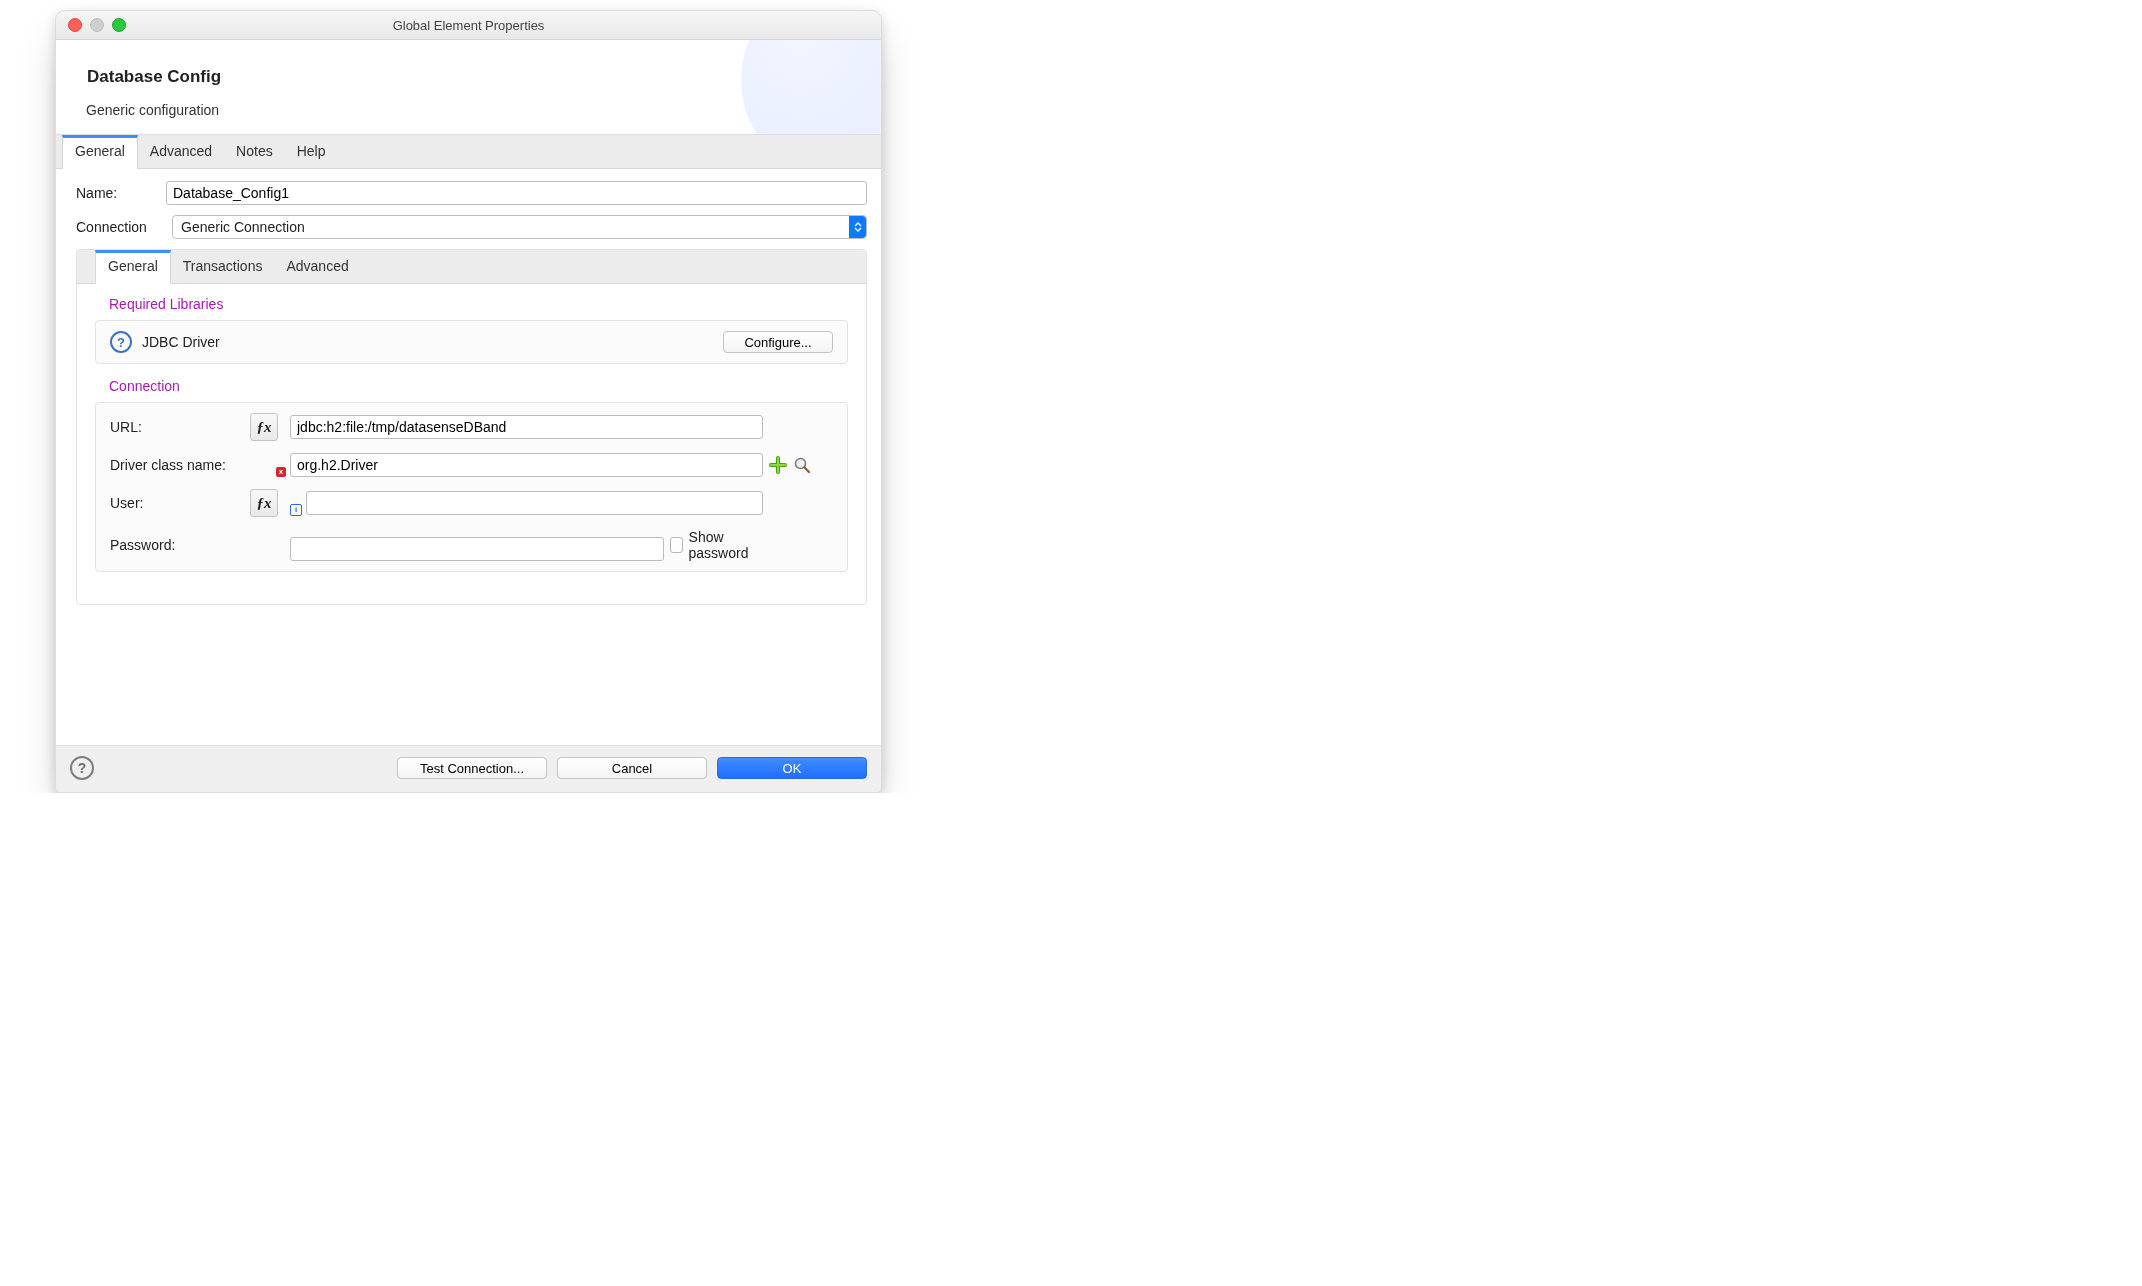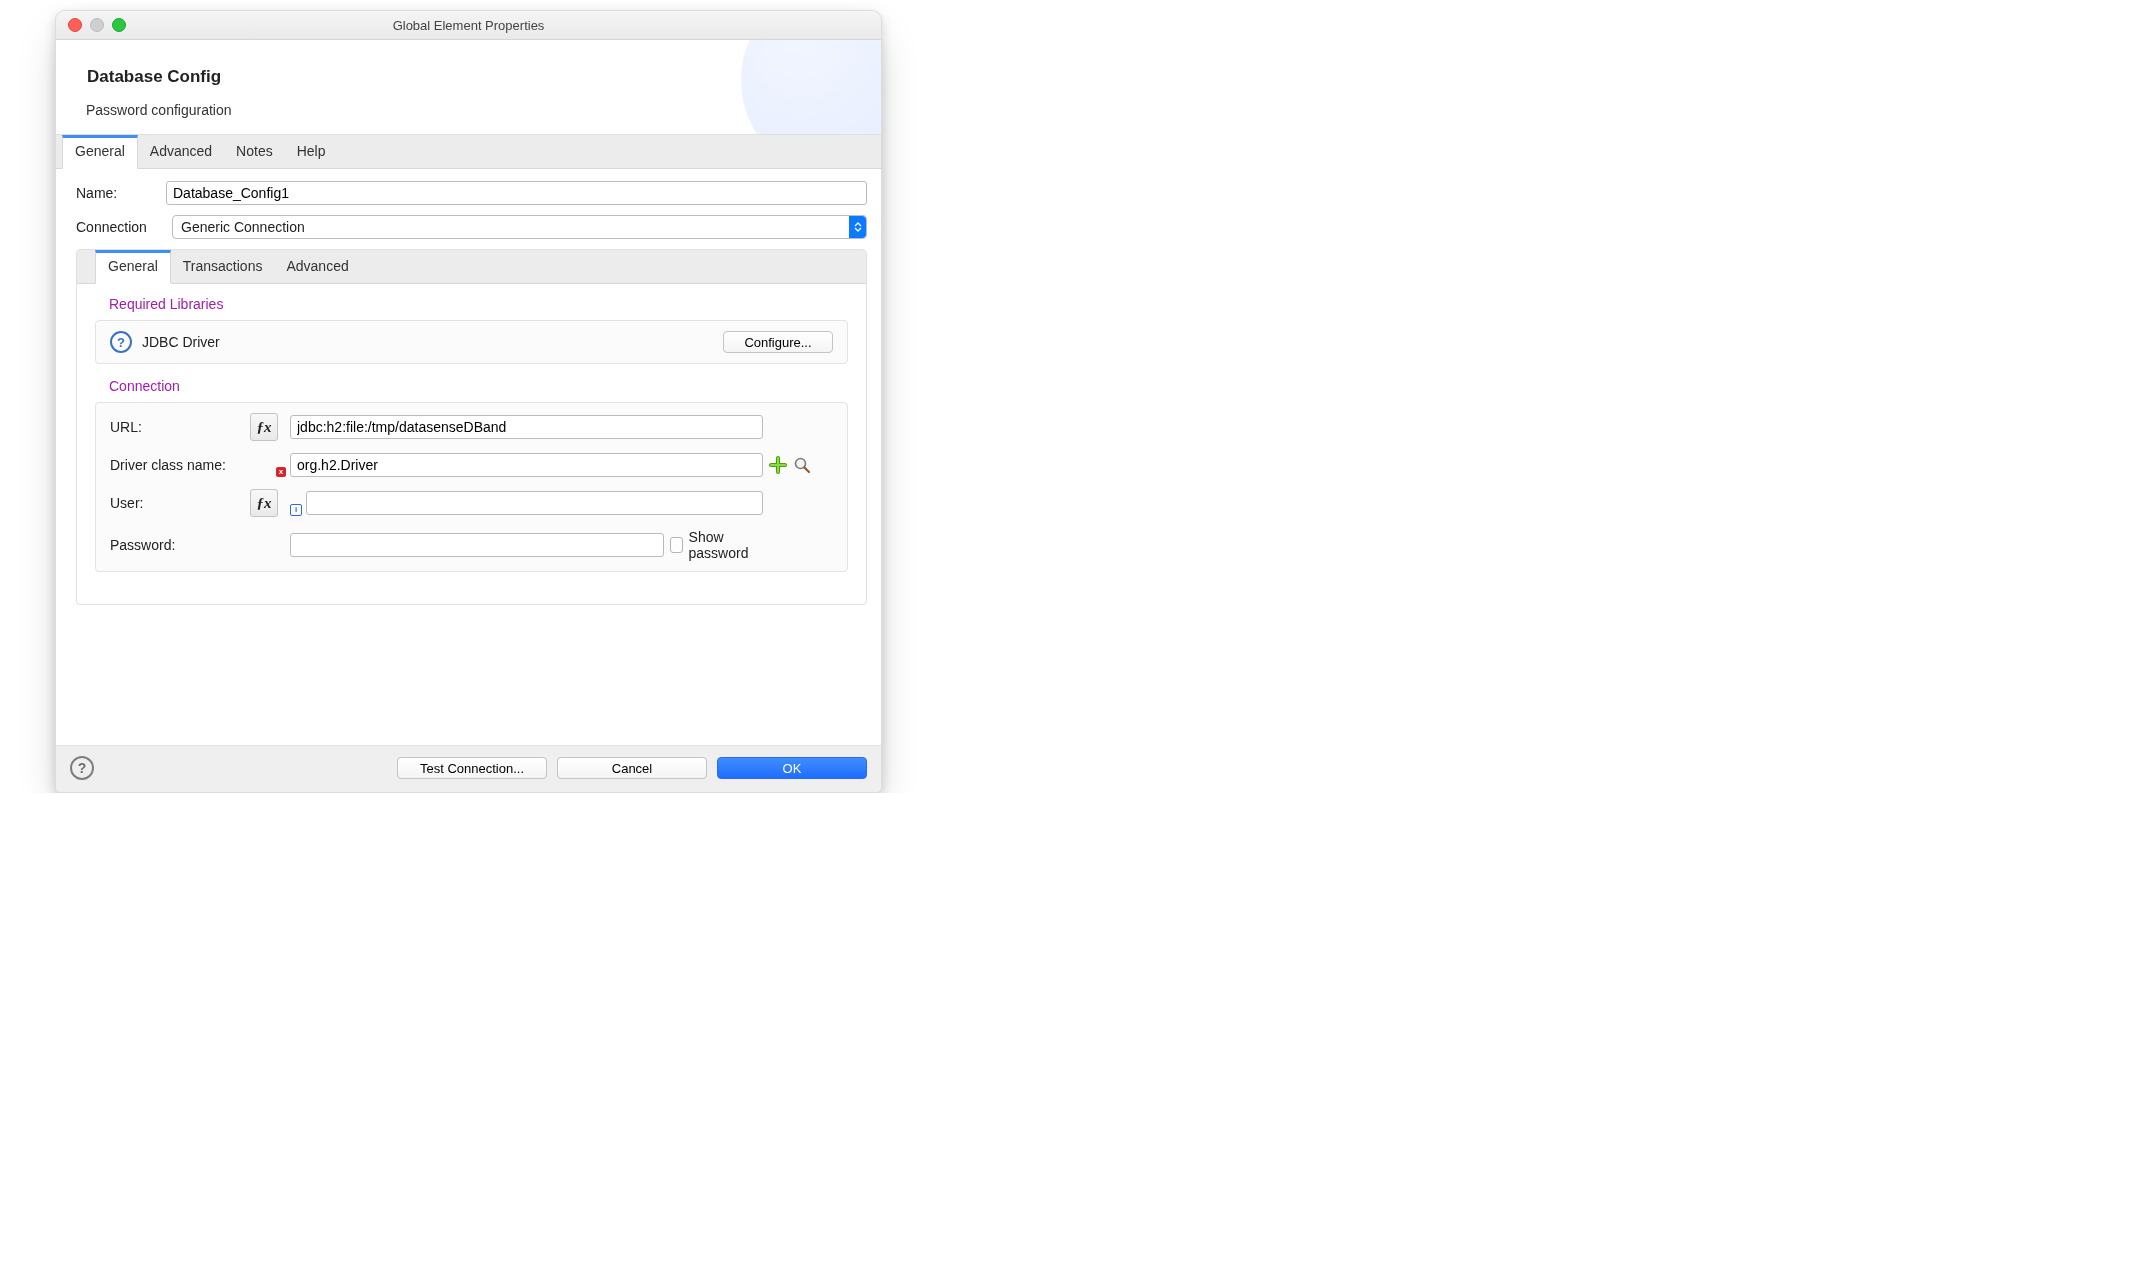--- a/index.html
+++ b/index.html
@@ -60,21 +60,21 @@
       <div class="dot red"></div>
       <div class="dot yellow"></div>
       <div class="dot green"></div>
     </div>
     <div class="title">Global Element Properties</div>
   </div>
 
   <div class="header">
     <div class="deco"></div>
     <h1>Database Config</h1>
-    <div class="sub">Password configuration</div>
+    <div class="sub">Generic configuration</div>
   </div>
 
   <div class="tabs">
     <div class="tab active">General</div>
     <div class="tab">Advanced</div>
     <div class="tab">Notes</div>
     <div class="tab">Help</div>
   </div>
 
   <div class="body">
@@ -159,21 +159,21 @@
                 <div class="fx">ƒx</div>
               </div>
             <div class="field-wrap">
               <div class="badge-i">i</div>
               <input type="text" class="tf" style="flex: 1 1 0%;" value="">
             </div>
             <div></div>
 
             <div>Password:</div>
             <div></div>
-            <div style="display:flex;align-items:center;gap:6px;">
+            <div style="display:flex;align-items:flex-end;gap:6px;">
               <input type="text" class="tf" style="width: 360px; flex: 0 0 auto;" value="">
               <label style="display:flex;align-items:center;cursor:default;">
                 <span class="check"></span>
                 <span>Show password</span>
               </label>
             </div>
             <div></div>
 
           </div>
         </div>

